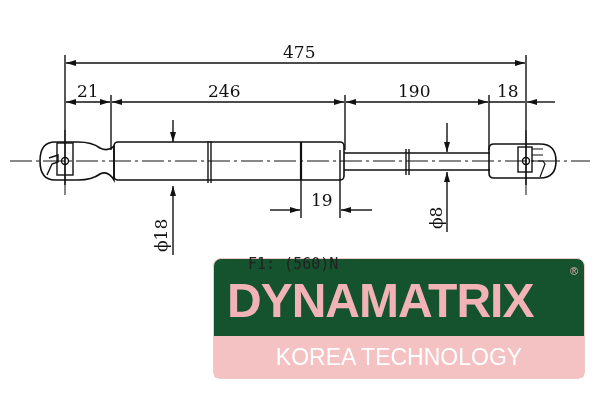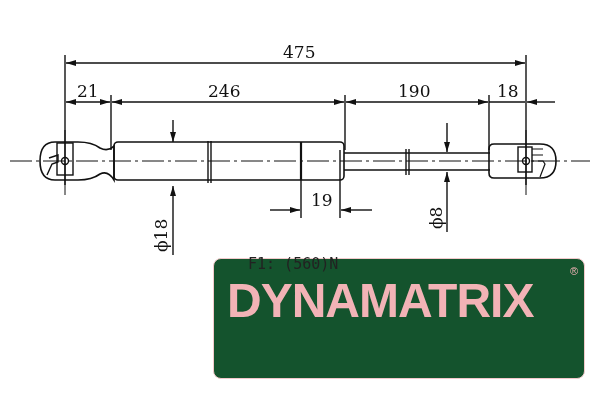--- a/index.html
+++ b/index.html
@@ -80,15 +80,18 @@
   <text class="dim-text" x="398" y="97">190</text>
   <text class="dim-text" x="497" y="97">18</text>
   <text class="dim-text" x="311" y="206">19</text>
   <text class="dim-text" transform="translate(167,252) rotate(-90)">ϕ18</text>
   <text class="dim-text" transform="translate(442,229) rotate(-90)">ϕ8</text>
 </svg>
 
 <div class="logo-box">
   <div class="logo-main">DYNAMATRIX</div>
   <div class="logo-reg">®</div>
+  <div class="logo-band">
+    <div class="logo-sub">KOREA TECHNOLOGY</div>
+  </div>
 </div>
 
 <div class="force-label">F1: (560)N</div>
 
 </body></html>

